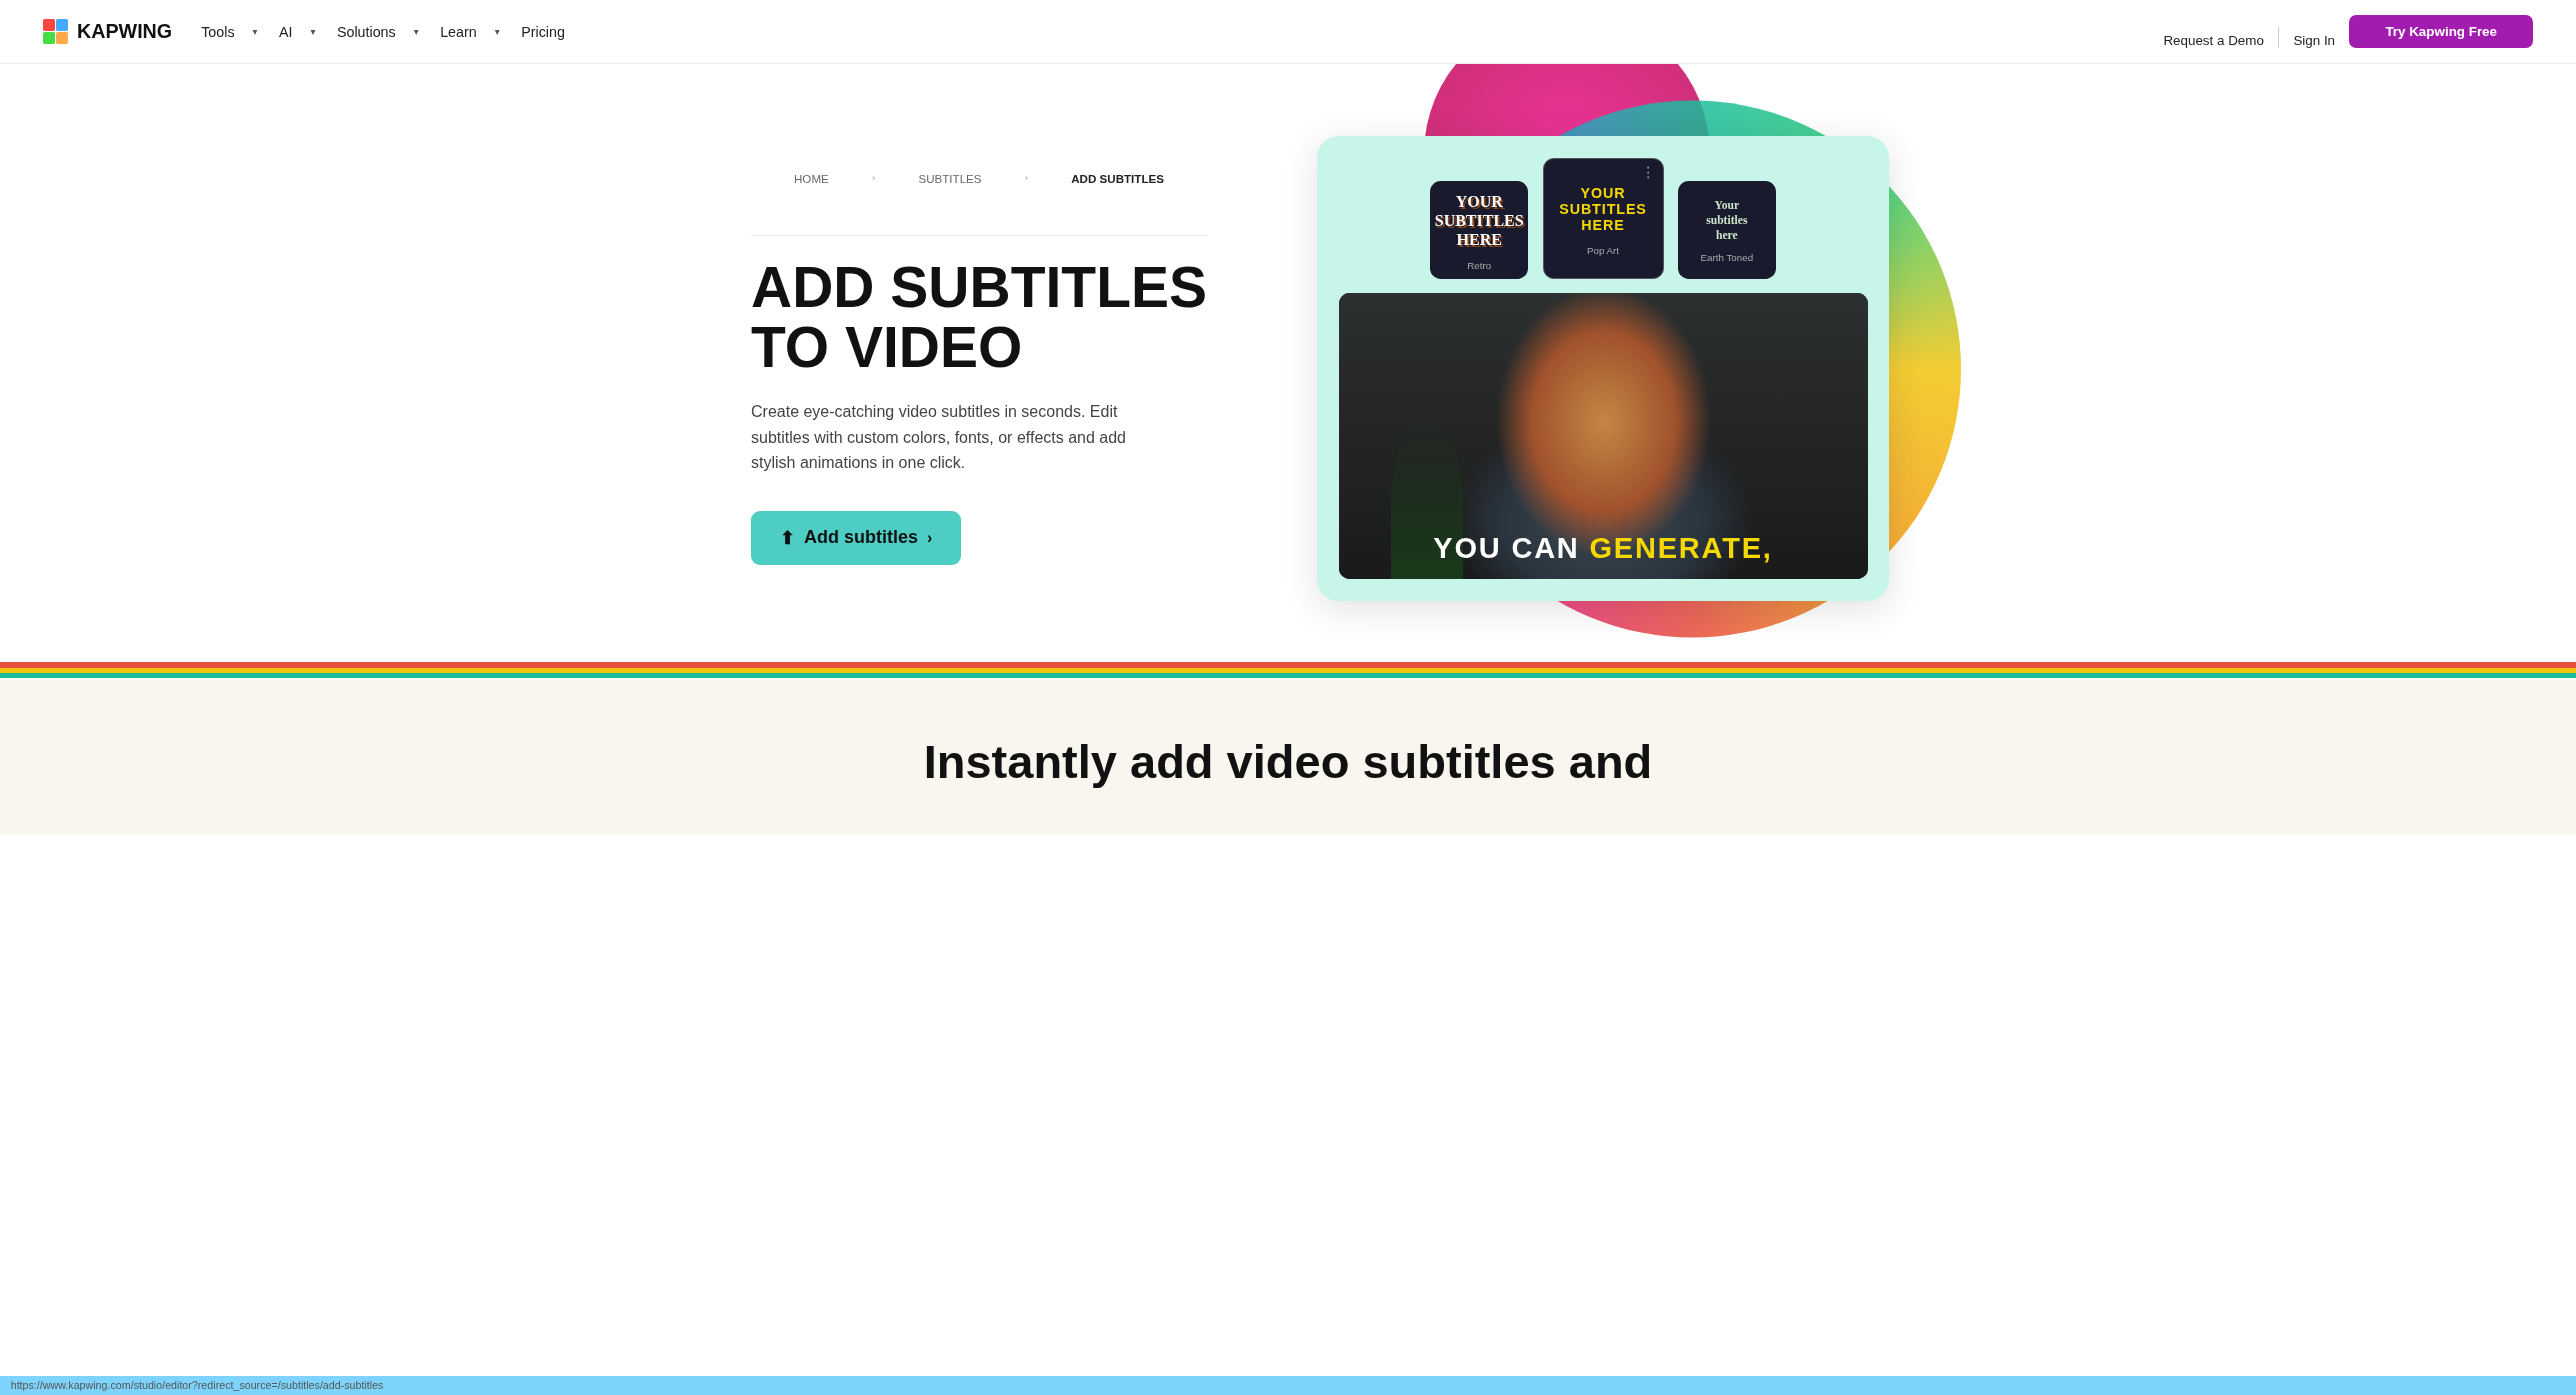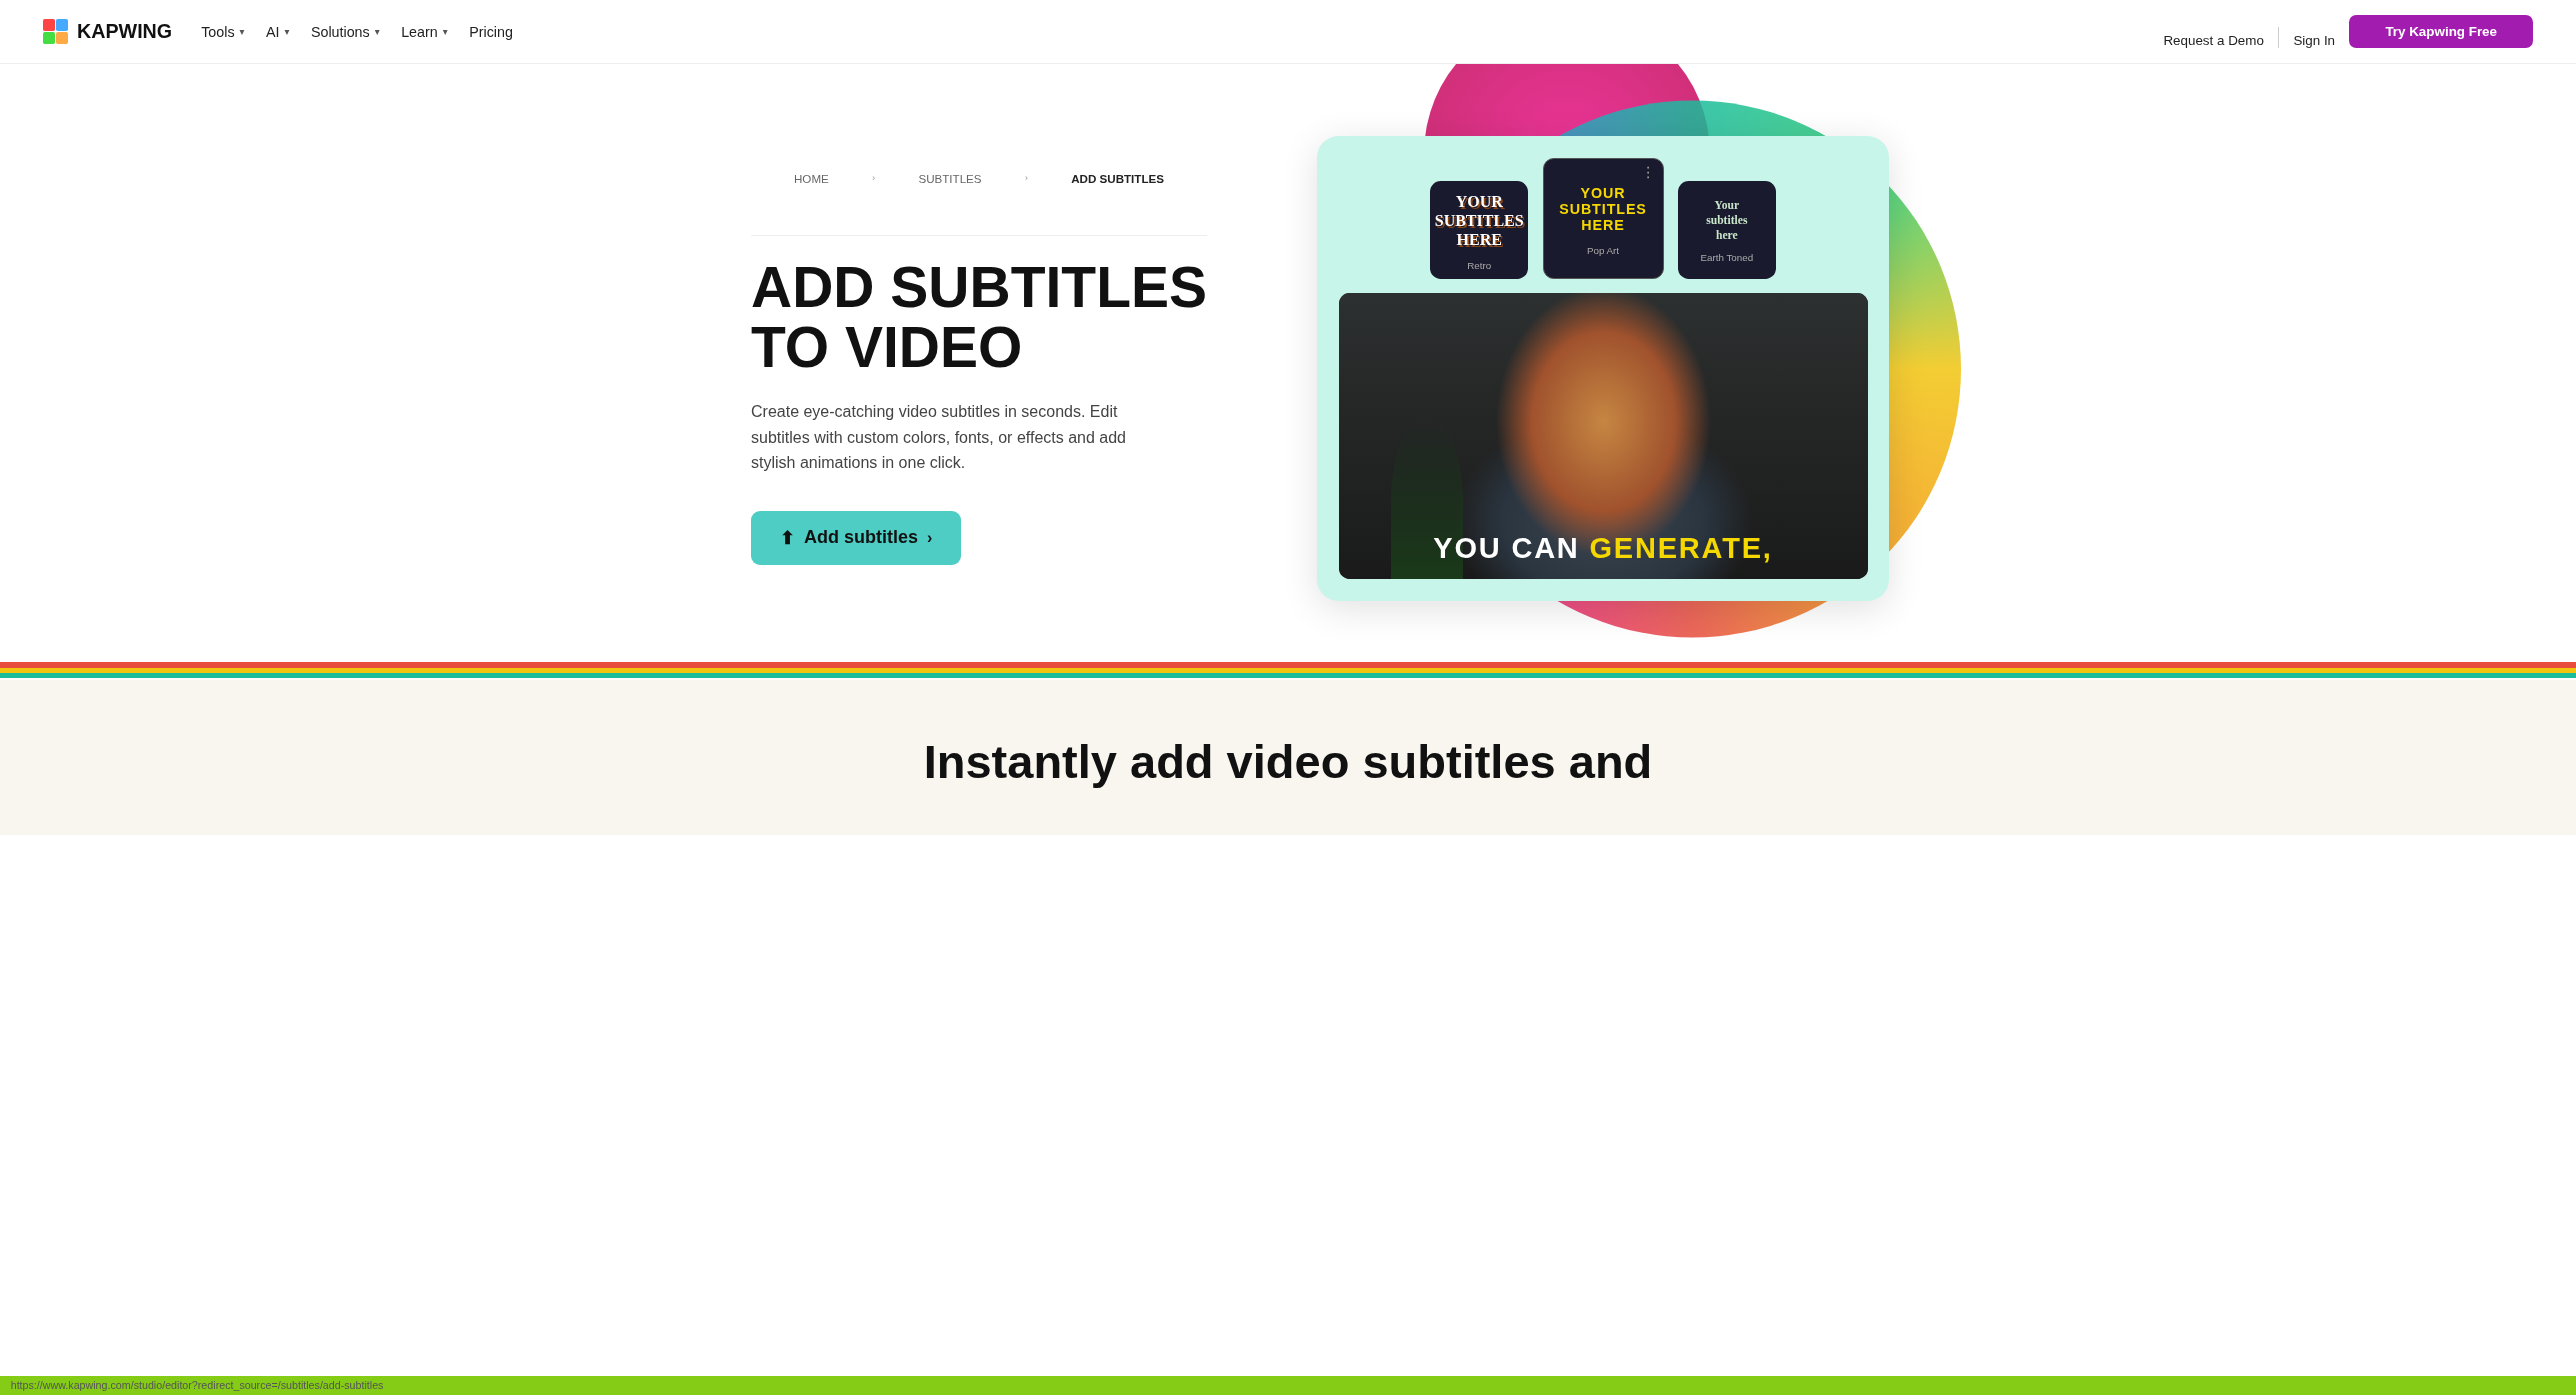--- a/index.html
+++ b/index.html
@@ -14,21 +14,21 @@
     .nav-left { display: flex; align-items: center; gap: 29px; }
     .logo { display: flex; align-items: center; gap: 9px; font-weight: 700; font-size: 19.7px; color: #111; text-decoration: none; }
     .logo-icon { display: grid; grid-template-columns: 1fr 1fr; gap: 1.8px; width: 25px; height: 25px; }
     .logo-icon span { border-radius: 1.8px; }
     .logo-icon span:nth-child(1) { background: #f44; }
     .logo-icon span:nth-child(2) { background: #4af; }
     .logo-icon span:nth-child(3) { background: #4d4; }
     .logo-icon span:nth-child(4) { background: #fa4; }
     .nav-menu { display: flex; align-items: center; gap: 21.5px; }
     .nav-item {
-      font-size: 14.3px; color: #222; cursor: pointer; display: flex; align-items: center; gap: 5px;
+      font-size: 14.3px; color: #222; cursor: pointer; display: flex; align-items: center; gap: 18px;
       padding: 3.6px 0; font-weight: 500; text-decoration: none;
     }
     .chevron { font-size: 9.8px; color: #555; }
     .nav-right { display: flex; align-items: flex-end; gap: 14.3px; }
     .divider { width: 0.9px; height: 21.5px; background: #ccc; }
     .btn-demo { font-size: 13.4px; color: #222; cursor: pointer; background: none; border: none; font-weight: 500; }
     .btn-signin { font-size: 13.4px; color: #222; cursor: pointer; background: none; border: none; font-weight: 500; }
     .btn-try {
       background: #a21caf; color: #fff; border: none; border-radius: 7.2px;
       padding: 9px 36px; font-size: 13.4px; font-weight: 600; cursor: pointer;
@@ -146,21 +146,21 @@
     .color-line { height: 5.4px; width: 100%; }
 
     
     .bottom-section {
       background: #f9f5ef; padding: 54px 107px 46px; text-align: center;
     }
     .bottom-section h2 { font-size: 47px; font-weight: 900; color: #111; }
 
     
     .status-bar {
-      background: #84cc16; padding: 3.6px 10.7px; font-size: 10.7px; color: #555;
+      background: #7dd3fc; padding: 3.6px 10.7px; font-size: 10.7px; color: #555;
       position: fixed; bottom: 0; left: 0; right: 0; z-index: 200;
     }
 
     .video-bg-img {
       width: 100%; height: 100%;
       background: 
         radial-gradient(ellipse 179px 224px at 50% 45%, #c68642 0%, #a0522d 40%, transparent 60%),
         radial-gradient(ellipse 250px 179px at 50% 80%, #3a4550 0%, #2a3540 40%, transparent 60%),
         linear-gradient(180deg, #2d3030 0%, #1a1a1a 100%);
       position: relative;

